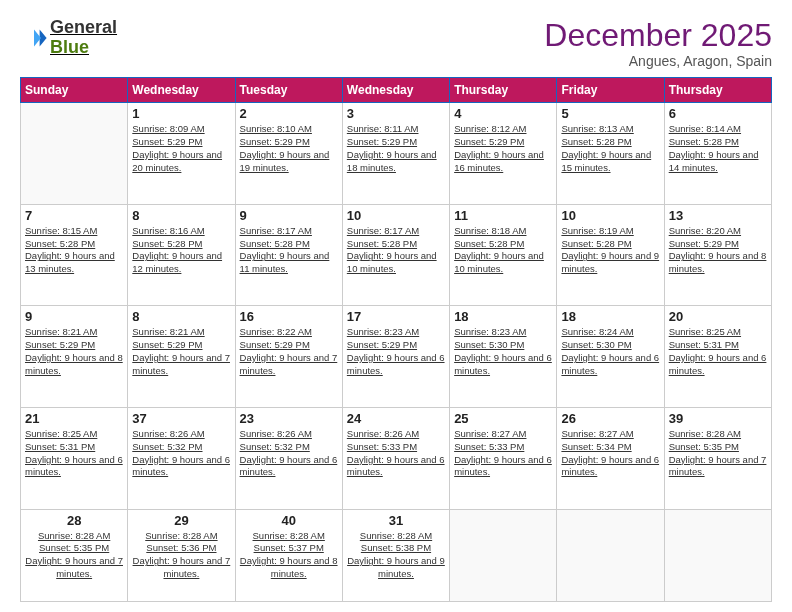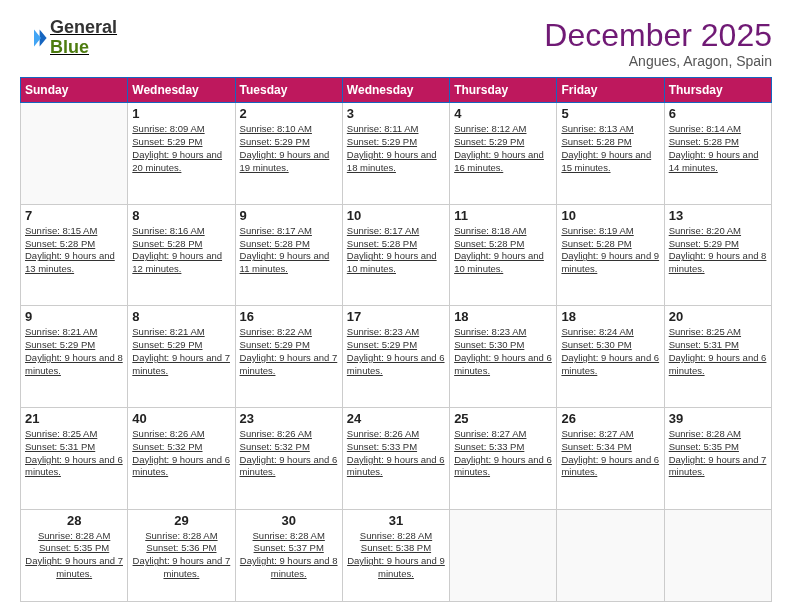--- a/index.html
+++ b/index.html
@@ -218,21 +218,21 @@
             <div class="cell-day">20</div>
             <div class="cell-info">Sunrise: 8:25 AM<br>Sunset: 5:31 PM<br>Daylight: 9 hours and 6 minutes.</div>
           </td>
         </tr>
         <tr>
           <td>
             <div class="cell-day">21</div>
             <div class="cell-info">Sunrise: 8:25 AM<br>Sunset: 5:31 PM<br>Daylight: 9 hours and 6 minutes.</div>
           </td>
           <td>
-            <div class="cell-day">40</div>
+            <div class="cell-day">37</div>
             <div class="cell-info">Sunrise: 8:26 AM<br>Sunset: 5:32 PM<br>Daylight: 9 hours and 6 minutes.</div>
           </td>
           <td>
             <div class="cell-day">23</div>
             <div class="cell-info">Sunrise: 8:26 AM<br>Sunset: 5:32 PM<br>Daylight: 9 hours and 6 minutes.</div>
           </td>
           <td>
             <div class="cell-day">24</div>
             <div class="cell-info">Sunrise: 8:26 AM<br>Sunset: 5:33 PM<br>Daylight: 9 hours and 6 minutes.</div>
           </td>
@@ -252,21 +252,21 @@
         <tr class="last-row">
           <td>
             <div class="cell-day">28</div>
             <div class="cell-info">Sunrise: 8:28 AM<br>Sunset: 5:35 PM<br>Daylight: 9 hours and 7 minutes.</div>
           </td>
           <td>
             <div class="cell-day">29</div>
             <div class="cell-info">Sunrise: 8:28 AM<br>Sunset: 5:36 PM<br>Daylight: 9 hours and 7 minutes.</div>
           </td>
           <td>
-            <div class="cell-day">30</div>
+            <div class="cell-day">40</div>
             <div class="cell-info">Sunrise: 8:28 AM<br>Sunset: 5:37 PM<br>Daylight: 9 hours and 8 minutes.</div>
           </td>
           <td>
             <div class="cell-day">31</div>
             <div class="cell-info">Sunrise: 8:28 AM<br>Sunset: 5:38 PM<br>Daylight: 9 hours and 9 minutes.</div>
           </td>
           <td class="empty-cell"></td>
           <td class="empty-cell"></td>
           <td class="empty-cell"></td>
         </tr>

